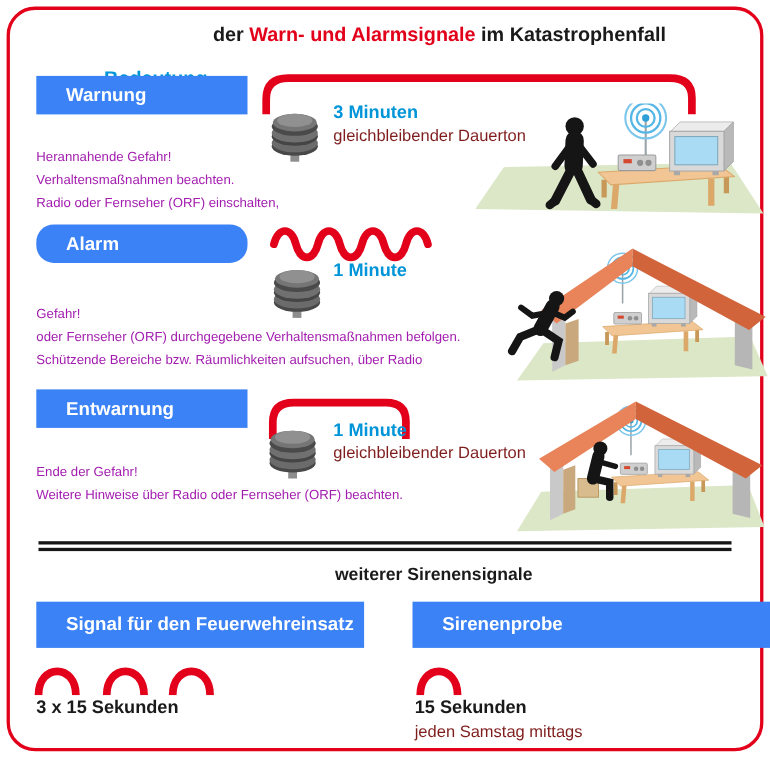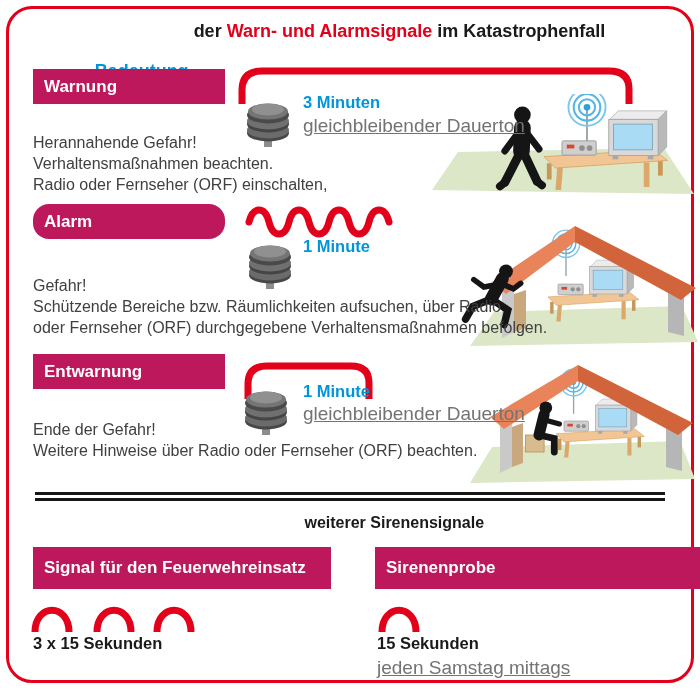--- a/index.html
+++ b/index.html
@@ -14,28 +14,28 @@
   .abs{position:absolute;}
   .z2{z-index:2;}
   .main-title{
     position:absolute;left:0;top:21px;width:100%;
     display:flex;justify-content:center;gap:5px;
     font-size:18px;font-weight:bold;color:#1a1a1a;white-space:nowrap;
   }
   .blue{color:#0095d9;margin-top:40px;}
   .redtxt{color:#e2001a;}
   .hdr{
-    position:absolute;background:#be185d;color:#ffffff;font-weight:bold;
-    font-size:17px;display:flex;align-items:center;padding-left:11px;box-sizing:border-box;
+    position:absolute;background:#3b82f6;color:#ffffff;font-weight:bold;
+    font-size:17px;display:flex;align-items:center;padding-left:27px;box-sizing:border-box;
   }
   .hdr.small{width:192px;height:35px;}
   .hdr.wide{height:42px;}
   .dur{font-size:16.5px;font-weight:bold;color:#0095d9;white-space:nowrap;}
-  .tone{font-size:19px;color:#737373;white-space:nowrap;text-decoration:underline;}
-  .desc{font-size:16px;line-height:21px;color:#404040;white-space:nowrap;}
+  .tone{font-size:15px;color:#7f1d1d;white-space:nowrap;}
+  .desc{font-size:12px;line-height:21px;color:#a21caf;white-space:nowrap;}
   .divider{position:absolute;left:35px;top:492px;width:630px;}
   .divider .bar{height:3px;background:#161616;}
   .divider .gap{height:3px;}
   .subtitle{
     position:absolute;left:0;top:514px;width:100%;
     display:flex;justify-content:center;gap:5px;
     font-size:16px;font-weight:bold;color:#1a1a1a;white-space:nowrap;
   }
   .bold-black{font-size:16.5px;font-weight:bold;color:#1a1a1a;white-space:nowrap;}
   svg{display:block;}
@@ -174,22 +174,22 @@
     <use href="#g-table" transform="translate(108,72) scale(0.7)"></use>
     <use href="#g-radio" transform="translate(118,62) scale(0.7)"></use>
     <use href="#g-tv" transform="translate(146,38) scale(0.72)"></use>
     <polygon points="52,62 135,6 135,22 66,74" fill="#e8835a"></polygon>
     <polygon points="135,6 256,68 241,80 135,22" fill="#d2643c"></polygon>
     <use href="#g-person-running" transform="translate(20,44) scale(0.92)"></use>
   </svg>
 
   <div class="desc abs" style="left:33px;top:275px;">
     <div>Gefahr!</div>
+    <div>oder Fernseher (ORF) durchgegebene Verhaltensmaßnahmen befolgen.</div>
     <div>Schützende Bereiche bzw. Räumlichkeiten aufsuchen, über Radio</div>
-    <div>oder Fernseher (ORF) durchgegebene Verhaltensmaßnahmen befolgen.</div>
   </div>
 
   <div class="hdr small abs z2" style="left:33px;top:354px;">
     <span>Entwarnung</span>
   </div>
 
   <svg class="abs" style="left:243px;top:359px;" width="132" height="40" viewBox="0 0 132 40">
     <path d="M5,40 V25 Q5,7 24,7 H108 Q126,7 126,24 V40" fill="none" stroke="#e2001a" stroke-width="7"></path>
   </svg>
 

